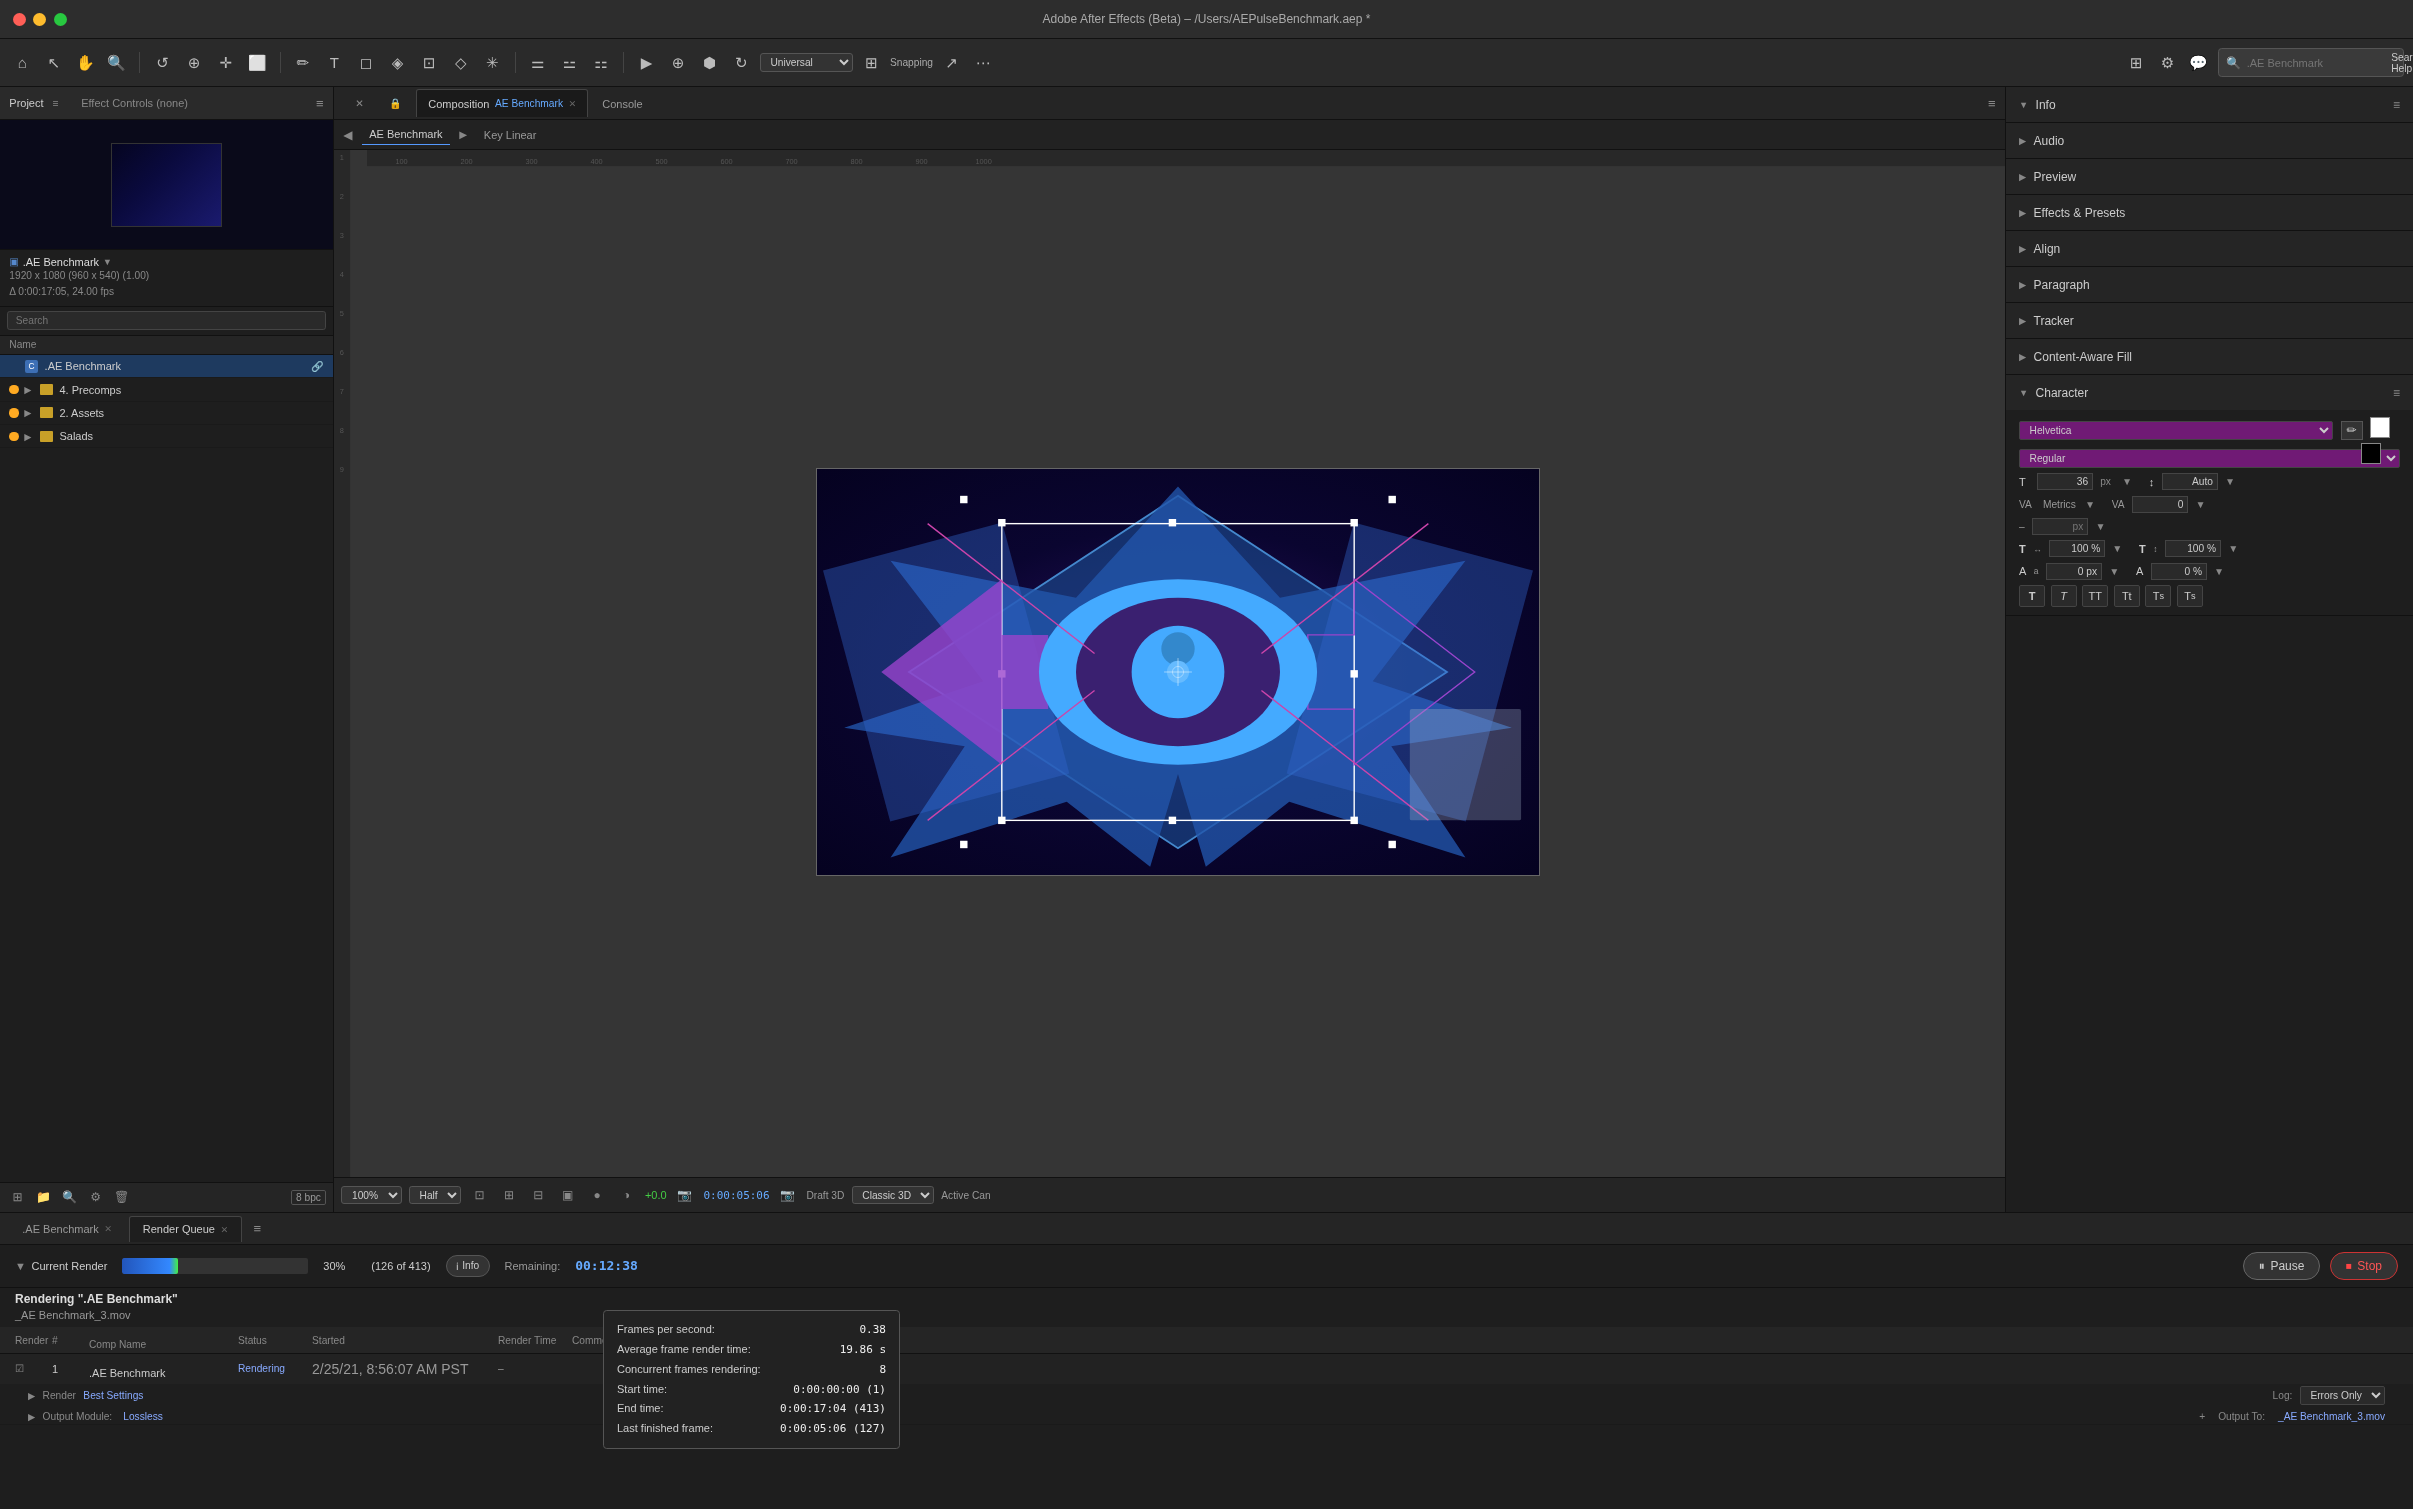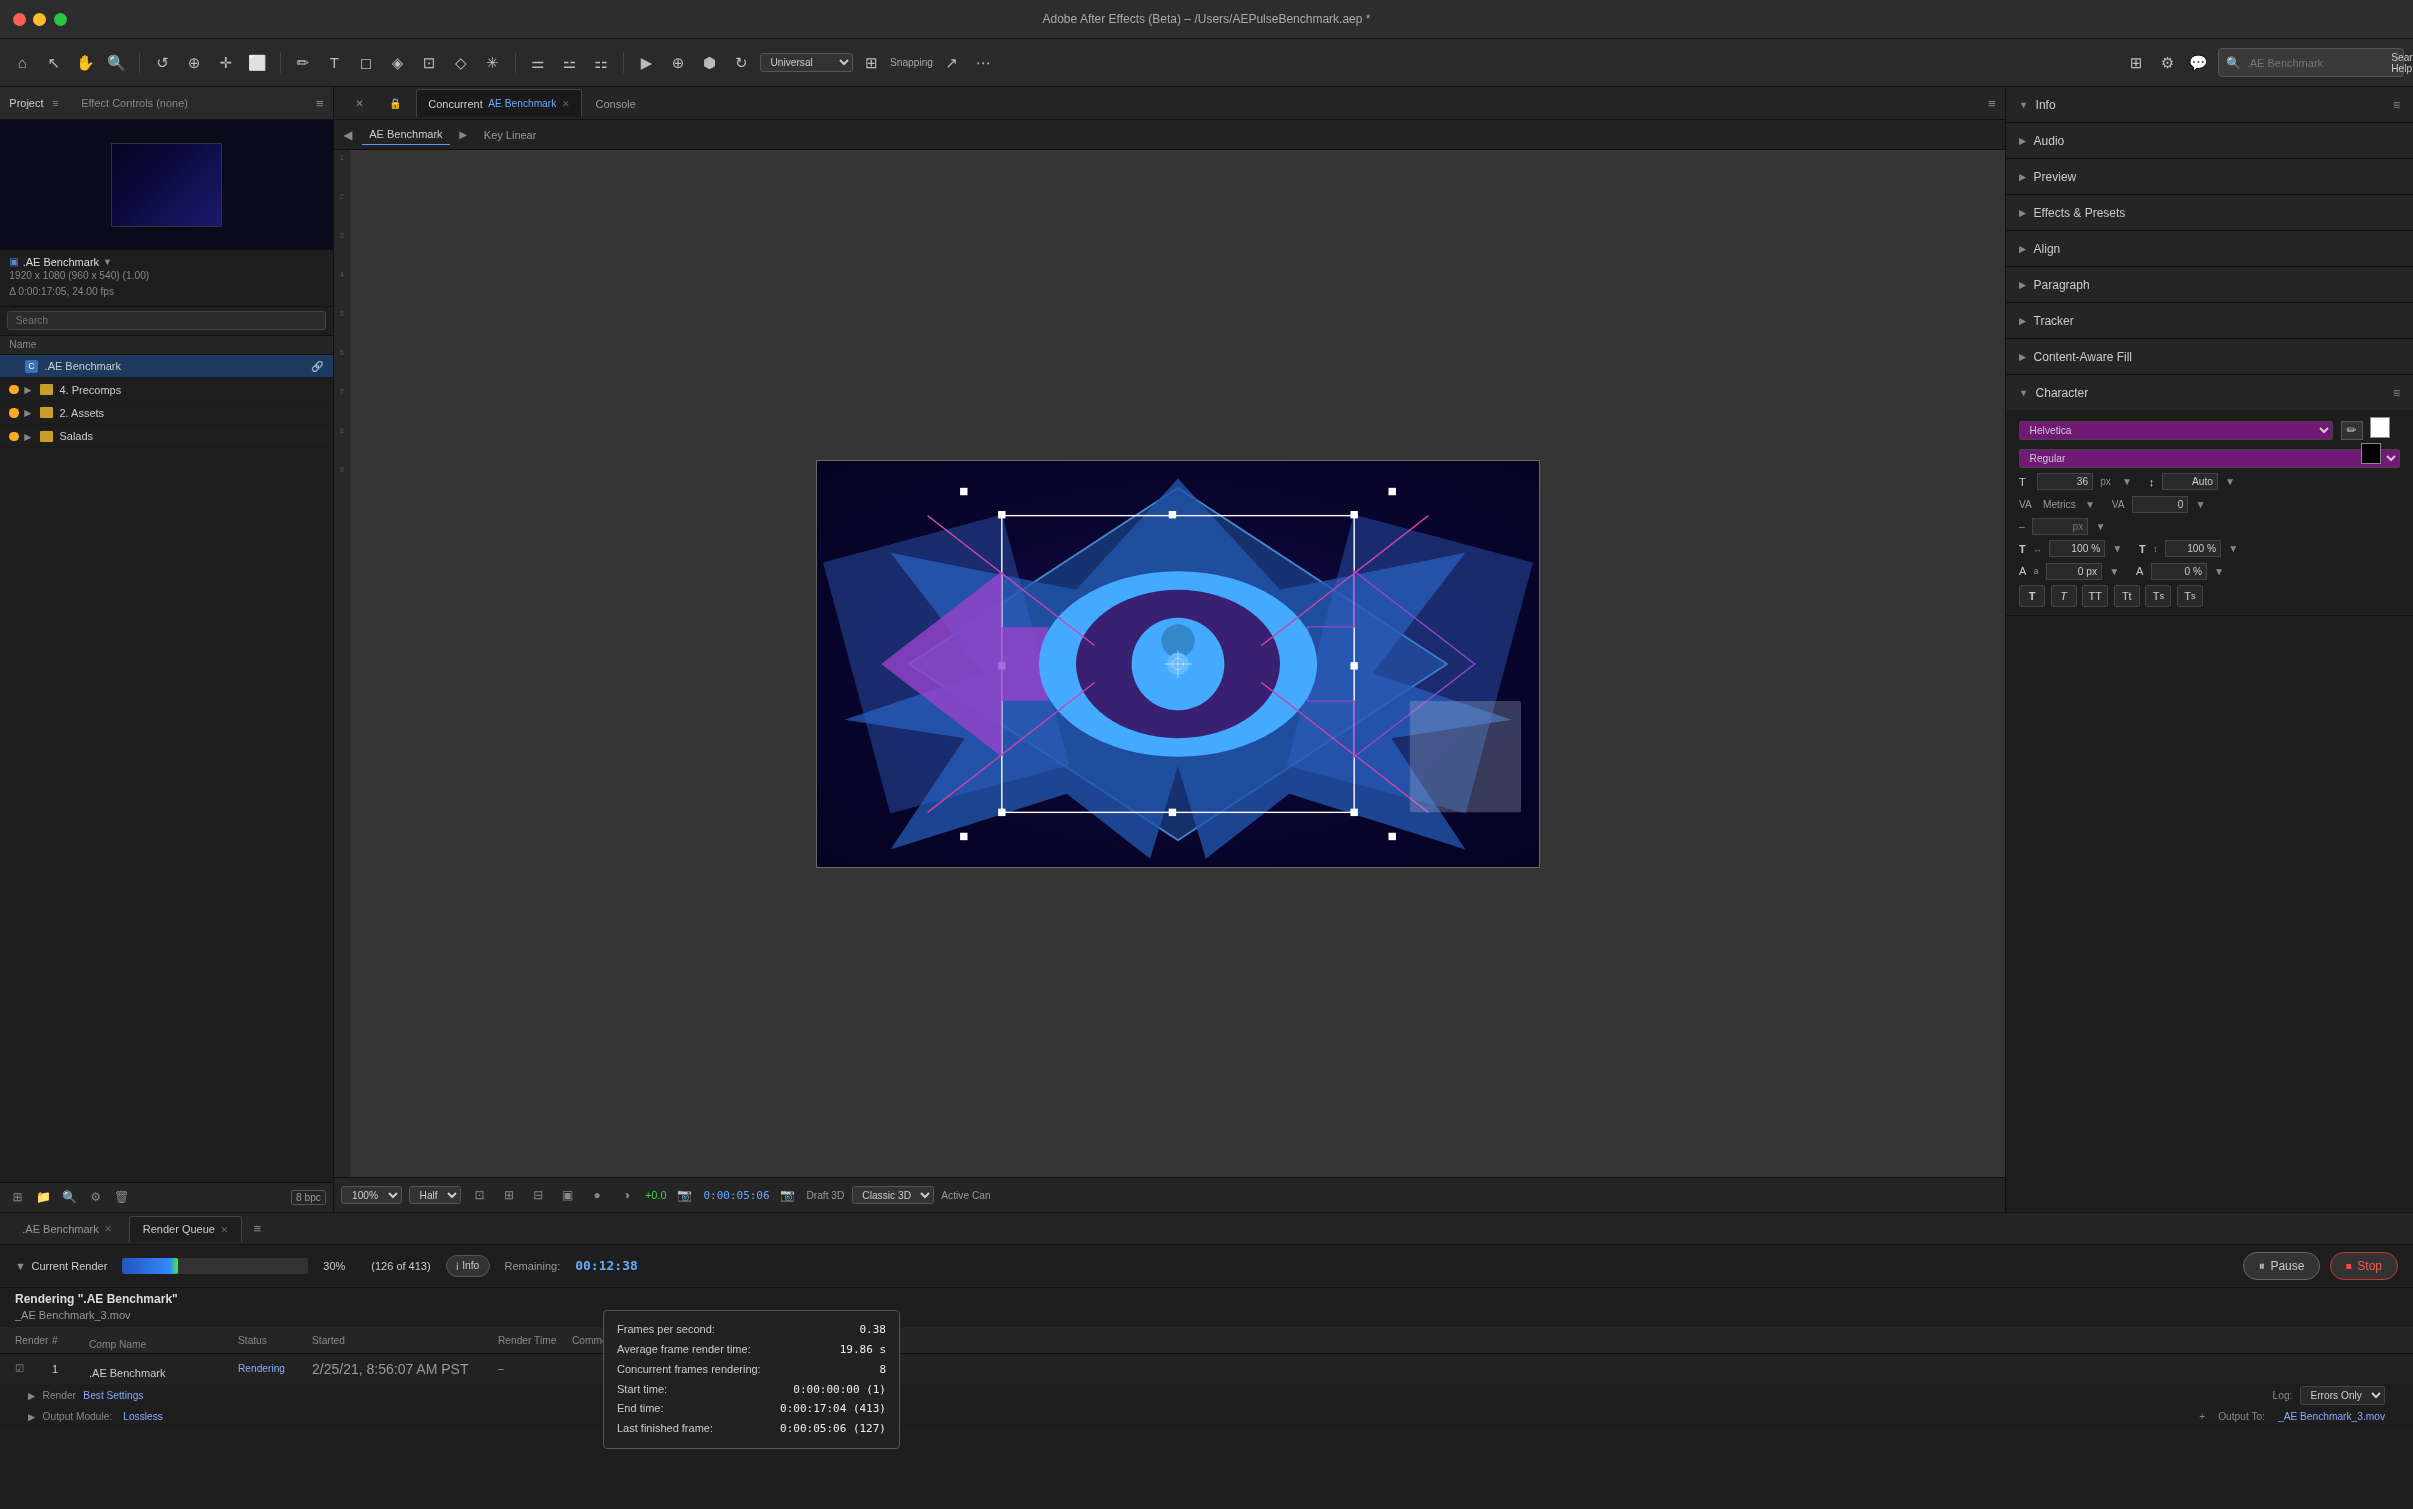--- a/index.html
+++ b/index.html
@@ -866,21 +866,21 @@
       <span class="bpc-badge">8 bpc</span>
     </div>
   </div>
 
   <div class="center-panel">
 
     <div class="comp-tabs">
       <div class="comp-tab" style="font-size:10.2px;color:#888;">✕</div>
       <div class="comp-tab" style="font-size:10.2px;color:#888;">🔒</div>
       <div class="comp-tab active">
-        <span>Concurrent</span>
+        <span>Composition</span>
         <span style="color:#66aaff;font-size:10.2px;">AE Benchmark</span>
         <span class="comp-tab-close">✕</span>
       </div>
       <div class="comp-tab">
         <span>Console</span>
       </div>
       <span class="panel-menu-icon">≡</span>
     </div>
 
     <div class="comp-sub-tabs">
@@ -899,20 +899,34 @@
         <div class="side-ruler-mark">4</div>
         <div class="side-ruler-mark">5</div>
         <div class="side-ruler-mark">6</div>
         <div class="side-ruler-mark">7</div>
         <div class="side-ruler-mark">8</div>
         <div class="side-ruler-mark">9</div>
       </div>
 
       <div style="margin-left:16.7px;width:100%;height:100%;display:flex;flex-direction:column;">
 
+        <div class="top-ruler" style="position:relative;height:16.7px;background:#282828;border-bottom:0.9px solid #333;flex-shrink:0;">
+          <div style="display:flex;height:100%;align-items:flex-end;padding:0 0;position:relative;width:100%;">
+            <span style="position:absolute;left:28px;" class="ruler-num">100</span>
+            <span style="position:absolute;left:93px;" class="ruler-num">200</span>
+            <span style="position:absolute;left:158px;" class="ruler-num">300</span>
+            <span style="position:absolute;left:223px;" class="ruler-num">400</span>
+            <span style="position:absolute;left:288px;" class="ruler-num">500</span>
+            <span style="position:absolute;left:353px;" class="ruler-num">600</span>
+            <span style="position:absolute;left:418px;" class="ruler-num">700</span>
+            <span style="position:absolute;left:483px;" class="ruler-num">800</span>
+            <span style="position:absolute;left:548px;" class="ruler-num">900</span>
+            <span style="position:absolute;left:608px;" class="ruler-num">1000</span>
+          </div>
+        </div>
 
         <div style="flex:1;display:flex;align-items:center;justify-content:center;position:relative;">
           <div class="comp-canvas">
 
             <div class="comp-art">
 
               <div style="position:absolute;inset:0;background:radial-gradient(ellipse at center,#2a1060 0%,#0a0530 50%,#050220 100%);"></div>
 
               <div style="position:absolute;inset:0;display:flex;align-items:center;justify-content:center;">
                 <svg width="724" height="408" viewBox="0 0 780 440" style="position:absolute;">

